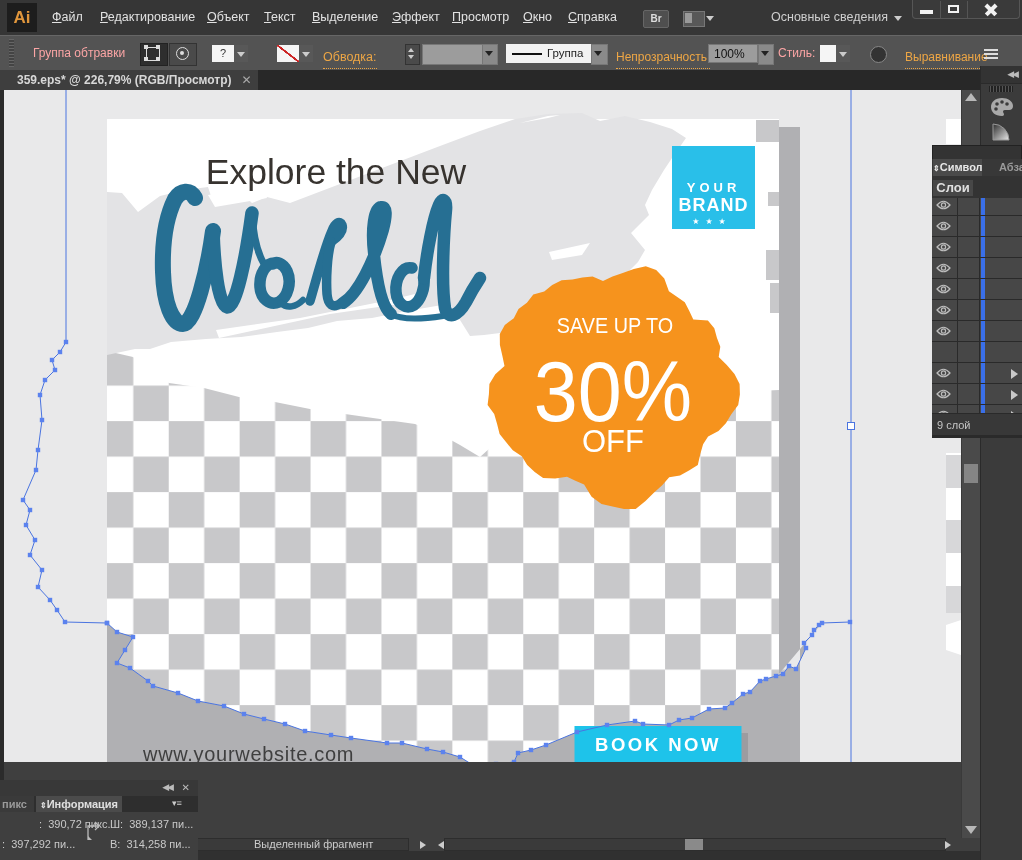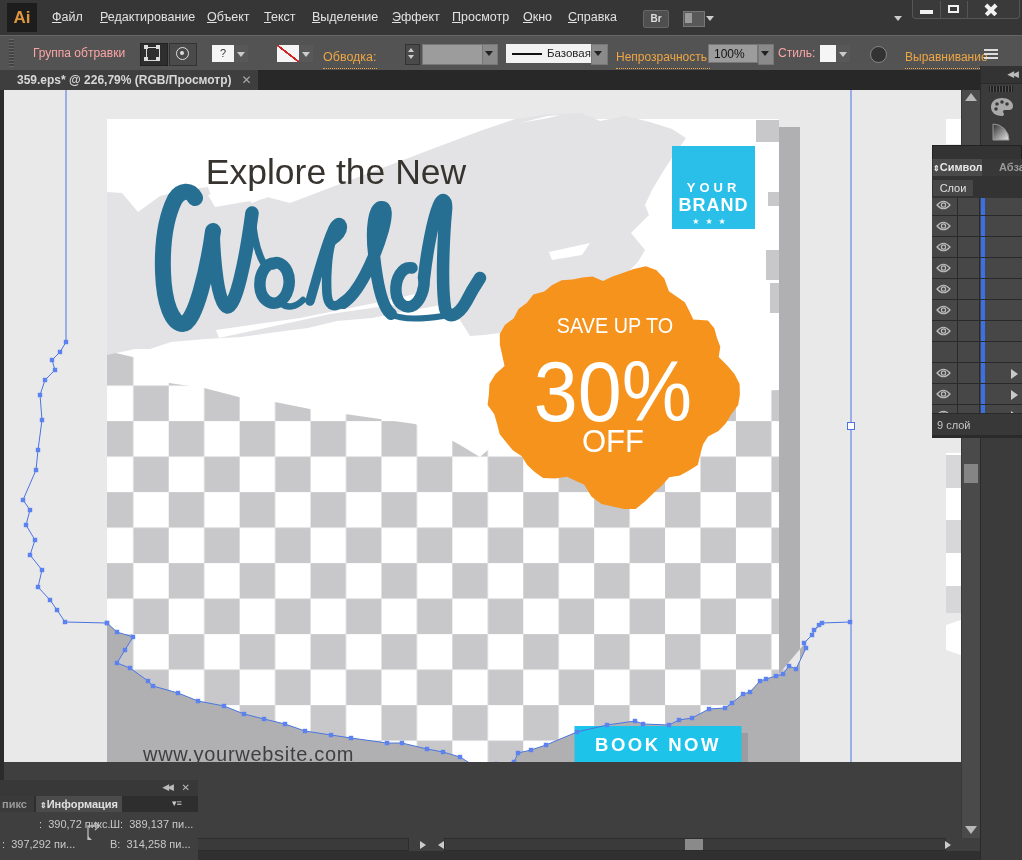--- a/index.html
+++ b/index.html
@@ -46,20 +46,21 @@
   <div class="abs menu" style="left:264px;"><u>Т</u>екст</div>
   <div class="abs menu" style="left:312px;"><u>В</u>ыделение</div>
   <div class="abs menu" style="left:392px;"><u>Э</u>ффект</div>
   <div class="abs menu" style="left:452px;"><u>П</u>росмотр</div>
   <div class="abs menu" style="left:523px;"><u>О</u>кно</div>
   <div class="abs menu" style="left:568px;"><u>С</u>правка</div>
   <div class="abs" style="left:643px;top:10px;width:24px;height:16px;background:#4f4f4f;border:1px solid #666;border-radius:2px;color:#ddd;font-size:10px;font-weight:bold;text-align:center;line-height:16px;">Br</div>
   <div class="abs" style="left:683px;top:11px;width:20px;height:14px;background:#585858;border:1px solid #777;"></div>
   <div class="abs" style="left:685px;top:13px;width:7px;height:10px;background:#9a9a9a;"></div>
   <div class="abs" style="left:706px;top:16px;width:0;height:0;border-left:4px solid transparent;border-right:4px solid transparent;border-top:5px solid #ccc;"></div>
+  <div class="abs menu" style="left:771px;color:#cfcfcf;">Основные сведения</div>
   <div class="abs" style="left:894px;top:16px;width:0;height:0;border-left:4px solid transparent;border-right:4px solid transparent;border-top:5px solid #ccc;"></div>
   <div class="abs" style="left:912px;top:0;width:108px;height:19px;background:#3a3a3a;border:1px solid #565656;border-top:none;border-radius:0 0 4px 4px;box-sizing:border-box;"></div>
   <div class="abs" style="left:940px;top:1px;width:1px;height:17px;background:#555;"></div>
   <div class="abs" style="left:967px;top:1px;width:1px;height:17px;background:#555;"></div>
   <div class="abs" style="left:920px;top:10px;width:13px;height:3.5px;background:#f2f2f2;"></div>
   <div class="abs" style="left:948px;top:5px;width:11px;height:8px;border:2.5px solid #f2f2f2;box-sizing:border-box;"></div>
   <div class="abs" style="left:984px;top:8px;width:14px;height:3.5px;background:#f2f2f2;transform:rotate(45deg);"></div>
   <div class="abs" style="left:984px;top:8px;width:14px;height:3.5px;background:#f2f2f2;transform:rotate(-45deg);"></div>
 </div>
 
@@ -84,21 +85,21 @@
   <div class="abs" style="left:302px;top:16px;width:0;height:0;border-left:4px solid transparent;border-right:4px solid transparent;border-top:5px solid #ccc;"></div>
   <div class="abs cborange" style="left:323px;font-size:12.5px;">Обводка:</div>
   <div class="abs" style="left:405px;top:8px;width:13px;height:19px;background:#4a4a4a;border:1px solid #333;"></div>
   <div class="abs" style="left:408px;top:12px;width:0;height:0;border-left:3px solid transparent;border-right:3px solid transparent;border-bottom:4px solid #ccc;"></div>
   <div class="abs" style="left:408px;top:19px;width:0;height:0;border-left:3px solid transparent;border-right:3px solid transparent;border-top:4px solid #ccc;"></div>
   <div class="abs" style="left:422px;top:8px;width:60px;height:19px;background:#9c9c9c;border:1px solid #777;"></div>
   <div class="abs" style="left:482px;top:8px;width:14px;height:19px;background:#8a8a8a;border:1px solid #777;"></div>
   <div class="abs" style="left:485px;top:15px;width:0;height:0;border-left:4px solid transparent;border-right:4px solid transparent;border-top:5px solid #222;"></div>
   <div class="abs" style="left:506px;top:8px;width:85px;height:19px;background:#f2f2f2;"></div>
   <div class="abs" style="left:512px;top:16.5px;width:30px;height:2.5px;background:#111;"></div>
-  <div class="abs" style="left:547px;top:11px;color:#222;font-size:11.5px;">Базовая</div>
+  <div class="abs" style="left:547px;top:11px;color:#222;font-size:11.5px;">Группа</div>
   <div class="abs" style="left:591px;top:8px;width:15px;height:19px;background:#8a8a8a;border:1px solid #777;"></div>
   <div class="abs" style="left:594px;top:15px;width:0;height:0;border-left:4px solid transparent;border-right:4px solid transparent;border-top:5px solid #222;"></div>
   <div class="abs cborange" style="left:616px;">Непрозрачность:</div>
   <div class="abs" style="left:708px;top:8px;width:50px;height:19px;background:#9c9c9c;border:1px solid #777;color:#111;font-size:12px;line-height:19px;padding-left:5px;box-sizing:border-box;">100%</div>
   <div class="abs" style="left:758px;top:8px;width:14px;height:19px;background:#8a8a8a;border:1px solid #777;"></div>
   <div class="abs" style="left:761px;top:15px;width:0;height:0;border-left:4px solid transparent;border-right:4px solid transparent;border-top:5px solid #222;"></div>
   <div class="abs cbtext" style="left:778px;">Стиль:</div>
   <div class="abs" style="left:820px;top:9px;width:16px;height:17px;background:#f5f5f5;"></div>
   <div class="abs" style="left:836px;top:9px;width:14px;height:17px;background:#585858;"></div>
   <div class="abs" style="left:839px;top:16px;width:0;height:0;border-left:4px solid transparent;border-right:4px solid transparent;border-top:5px solid #ccc;"></div>
@@ -246,20 +247,21 @@
 </div>
 
 <div class="abs" id="vscroll">
   <div class="abs" style="left:3px;top:3px;width:0;height:0;border-left:6px solid transparent;border-right:6px solid transparent;border-bottom:8px solid #b8b8b8;"></div>
   <div class="abs" style="left:2px;top:374px;width:14px;height:19px;background:#858585;"></div>
   <div class="abs" style="left:3px;top:736px;width:0;height:0;border-left:6px solid transparent;border-right:6px solid transparent;border-top:8px solid #b8b8b8;"></div>
 </div>
 
 <div class="abs" id="statusbar">
   <div class="abs" style="left:0;top:0;width:405px;height:13px;background:#3a3a3a;border:1px solid #2d2d2d;box-sizing:border-box;"></div>
+  <div class="abs" style="left:250px;top:-4px;width:200px;height:20px;color:#ccc;font-size:11px;line-height:20px;">Выделенный фрагмент</div>
   <div class="abs" style="left:416px;top:3px;width:0;height:0;border-top:4px solid transparent;border-bottom:4px solid transparent;border-left:6px solid #ccc;"></div>
   <div class="abs" style="left:434px;top:3px;width:0;height:0;border-top:4px solid transparent;border-bottom:4px solid transparent;border-right:6px solid #ccc;"></div>
   <div class="abs" style="left:440px;top:0;width:502px;height:13px;background:#3a3a3a;border:1px solid #2d2d2d;box-sizing:border-box;"></div>
   <div class="abs" style="left:681px;top:1px;width:18px;height:11px;background:#8a8a8a;"></div>
   <div class="abs" style="left:941px;top:3px;width:0;height:0;border-top:4px solid transparent;border-bottom:4px solid transparent;border-left:6px solid #ccc;"></div>
 </div>
 <div class="abs" id="bottomstrip"></div>
 
 <div class="abs" id="dock">
   <div class="abs" style="left:0;top:0;width:42px;height:17px;background:#333;border-bottom:1px solid #2a2a2a;color:#bbb;font-size:9px;text-align:right;line-height:17px;"><span style="margin-right:6px;letter-spacing:-2px;">◀◀</span></div>
@@ -380,21 +382,21 @@
       <div style="position:absolute;left:25px;top:0;width:1px;height:21px;background:#2a2a2a;"></div>
       <div style="position:absolute;left:47px;top:0;width:1px;height:21px;background:#2a2a2a;"></div>
       <div style="position:absolute;left:49px;top:0;width:4px;height:21px;background:#3a6fe8;"></div>
     </div>
 <div class="abs" style="left:0;top:0;width:90px;height:14px;background:#333;border:1px solid #222;border-bottom:none;box-sizing:border-box;"></div>
 <div class="abs" style="left:0;top:14px;width:90px;height:17px;background:#383838;"></div>
 <div class="abs" style="left:1px;top:14px;width:49px;height:17px;background:#4a4a4a;color:#e8e8e8;font-size:11px;font-weight:bold;line-height:17px;text-align:center;"><span style="font-size:8px;">⇕</span>Символ</div>
 <div class="abs" style="left:62px;top:14px;width:28px;height:17px;background:#383838;color:#9a9a9a;font-size:11px;font-weight:bold;line-height:17px;padding-left:5px;box-sizing:border-box;">Абза</div>
 <div class="abs" style="left:0;top:31px;width:90px;height:4px;background:#333;"></div>
 <div class="abs" style="left:0;top:35px;width:90px;height:18px;background:#333;"></div>
-<div class="abs" style="left:1px;top:35px;width:40px;height:16px;background:#474747;color:#e0e0e0;font-size:11px;font-weight:normal;line-height:16px;text-align:center;">Слои</div>
+<div class="abs" style="left:1px;top:35px;width:40px;height:16px;background:#474747;color:#e0e0e0;font-size:13px;font-weight:bold;line-height:16px;text-align:center;">Слои</div>
 <div class="abs" style="left:0;top:268px;width:90px;height:22px;background:#383838;border-top:1px solid #2a2a2a;color:#c5c5c5;font-size:11px;line-height:22px;padding-left:5px;box-sizing:border-box;">9 слой</div>
 <div class="abs" style="left:0;top:290px;width:90px;height:3px;background:#2a2a2a;"></div>
 </div>
 
 <div class="abs" id="infopanel">
   <div class="abs" style="left:0;top:0;width:198px;height:16px;background:#383838;border-bottom:1px solid #2a2a2a;color:#bbb;">
       <span style="position:absolute;right:26px;top:2px;font-size:9px;letter-spacing:-2px;">◀◀</span>
       <span style="position:absolute;right:8px;top:2px;font-size:10px;">✕</span>
     </div>
 <div class="abs" style="left:0;top:16px;width:198px;height:16px;background:#2e2e2e;"></div>

